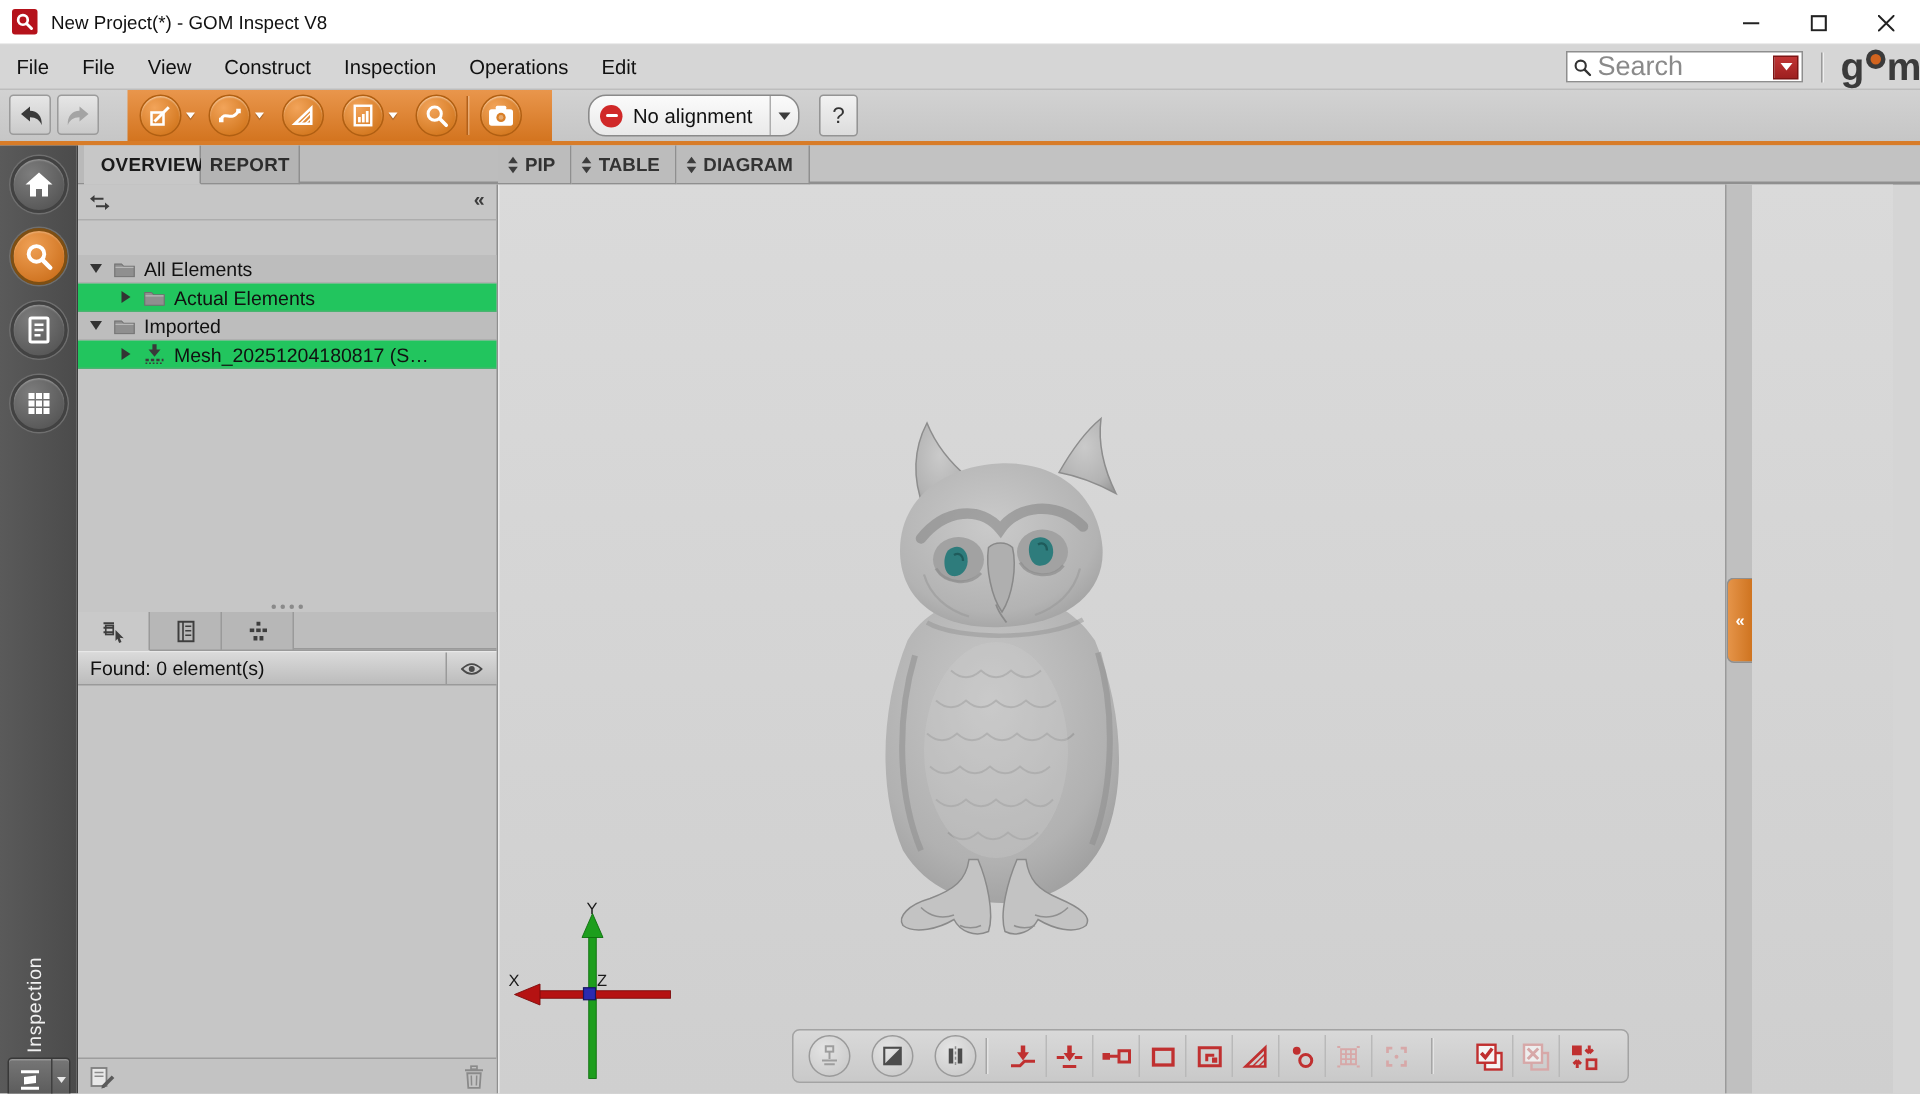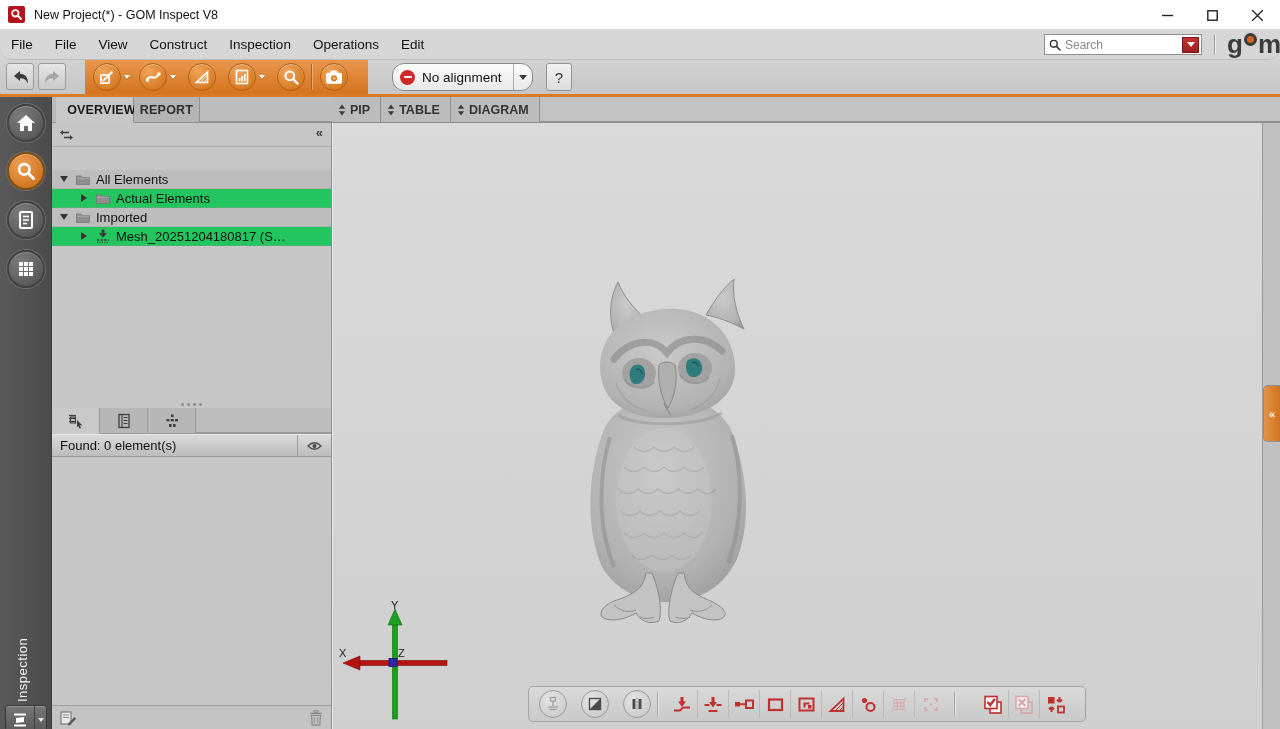--- a/index.html
+++ b/index.html
@@ -1,31 +1,31 @@
 <!DOCTYPE html>
 <html><head>
 <meta charset="utf-8">
 <style>
   * { margin:0; padding:0; box-sizing:border-box; }
   html,body { width:1280px; height:729px; overflow:hidden; }
   body { font-family:"Liberation Sans", sans-serif; background:#d5d5d5; position:relative; }
-  #app { position:absolute; inset:0; width:1280px; height:729px; }
+  #app { position:absolute; inset:0; width:1168px; height:729px; }
 
   
   .titlebar { position:absolute; left:0; top:0; width:1280px; height:30px; background:#ffffff; border-bottom:1px solid #d9d9d9; display:flex; align-items:center; }
   .appicon { width:17px; height:17px; background:#b5121b; border-radius:2px; margin:0 9px 0 8px; display:flex; align-items:center; justify-content:center; }
   .title-text { font-size:12.5px; color:#111; }
   .wincontrols { position:absolute; right:0; top:0; height:30px; display:flex; }
   .winbtn { width:45px; height:30px; display:flex; align-items:center; justify-content:center; }
 
   
-  .menubar { position:absolute; left:0; top:30px; width:1280px; height:30px; background:#d6d6d6; border-bottom:1px solid #bdbdbd; display:flex; align-items:center;border-radius:12px; }
+  .menubar { position:absolute; left:0; top:30px; width:1280px; height:30px; background:#d6d6d6; border-bottom:1px solid #bdbdbd; display:flex; align-items:center; }
   .menu-item { font-size:13.5px; color:#111; padding:0 11px; height:30px; display:flex; align-items:center; cursor:default; }
   .searchbox { position:absolute; left:1044px; top:4px; width:158px; height:21px; background:#fff; border:1px solid #8e8e8e; display:flex; align-items:center; padding:0 2px 0 4px; }
-  .searchbox input { flex:1; border:none; outline:none; font-size:12px; color:#444; background:transparent; font-family:"Liberation Sans",sans-serif; min-width:0; }
+  .searchbox input { flex:1; border:none; outline:none; font-size:18px; color:#444; background:transparent; font-family:"Liberation Sans",sans-serif; min-width:0; }
   .searchbox input::placeholder { color:#8a8a8a; }
   .search-drop { width:17px; height:16px; background:linear-gradient(#c03434,#9e2020); border:1px solid #7d1414; display:flex; align-items:center; justify-content:center; }
   .tri-down-w { width:0; height:0; border-left:4px solid transparent; border-right:4px solid transparent; border-top:5px solid #fff; }
   .menu-divider { position:absolute; left:1214px; top:5px; width:1px; height:20px; background:#9a9a9a; box-shadow:1px 0 0 #eee; }
   .brand { position:absolute; left:1227px; top:1px; display:flex; align-items:flex-start; letter-spacing:-1px; }
   .brand .bl { font-size:26px; font-weight:bold; color:#3b3b3b; line-height:26px; }
   .brand .o-ring { width:13px; height:13px; border:3.5px solid #3b3b3b; border-radius:50%; background:#d2641f; margin:2px 1px 0 2px; }
 
   
   .toolbar { position:absolute; left:0; top:60px; width:1280px; height:34px; background:linear-gradient(#d2d2d2,#c6c6c6); }

